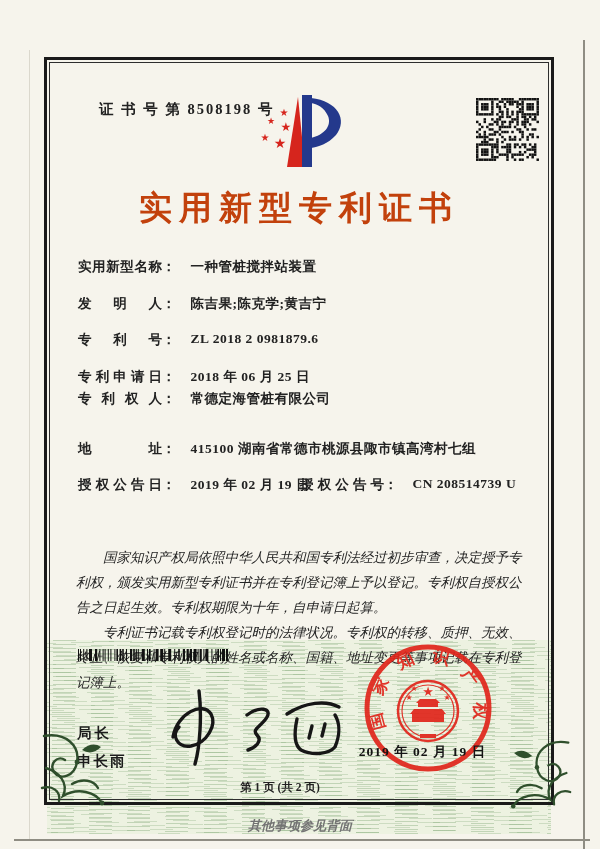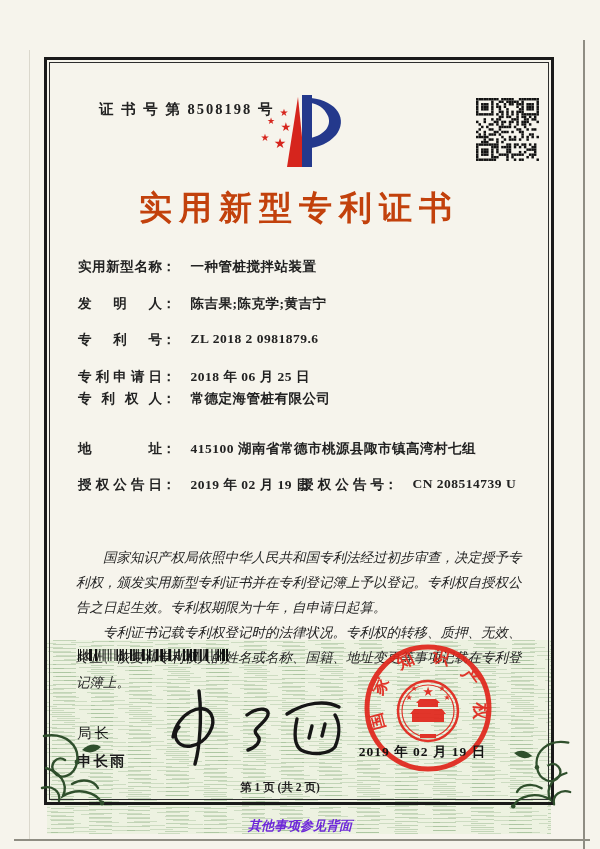--- a/index.html
+++ b/index.html
@@ -45,29 +45,29 @@
   .fcolon{display:inline-block;vertical-align:top;}
   .fvalue{display:inline-block;margin-left:15px;vertical-align:top;letter-spacing:.5px;white-space:nowrap;}
   .pair2{position:absolute;left:222px;top:0;}
 
   .paras{
     left:76px;top:505px;width:452px;
     font-size:13.5px;line-height:25px;font-style:italic;font-weight:500;color:#242424;margin-top:40px;
   }
   .paras p{margin:0;text-indent:2em;}
 
-  .signer-role{left:77px;top:724px;font-size:14.5px;letter-spacing:3px;font-weight:400;}
+  .signer-role{left:77px;top:724px;font-size:14.5px;letter-spacing:3px;font-weight:700;}
   .signer-name{left:77px;top:752px;font-size:14.5px;letter-spacing:2px;font-weight:600;}
 
   .seal-date{
     left:355px;top:743px;width:135px;text-align:center;
     font-size:13.5px;font-weight:700;color:#141414;letter-spacing:1px;z-index:6;
   }
   .page-info{left:180px;top:780px;width:200px;text-align:center;font-size:11.5px;font-weight:600;color:#222;z-index:5;}
-  .back-note{left:0;top:817px;width:600px;text-align:center;font-size:13px;font-style:italic;font-weight:600;color:#6d28d9;}
+  .back-note{left:0;top:817px;width:600px;text-align:center;font-size:13px;font-style:italic;font-weight:600;color:#737373;}
 
   svg{display:block;}
   .seal-svg{z-index:4;opacity:.92;}
   .sig-svg{z-index:5;}
   .orn{z-index:5;}
 </style>
 </head>
 <body>
 
 <div class="abs edge-left"></div>

